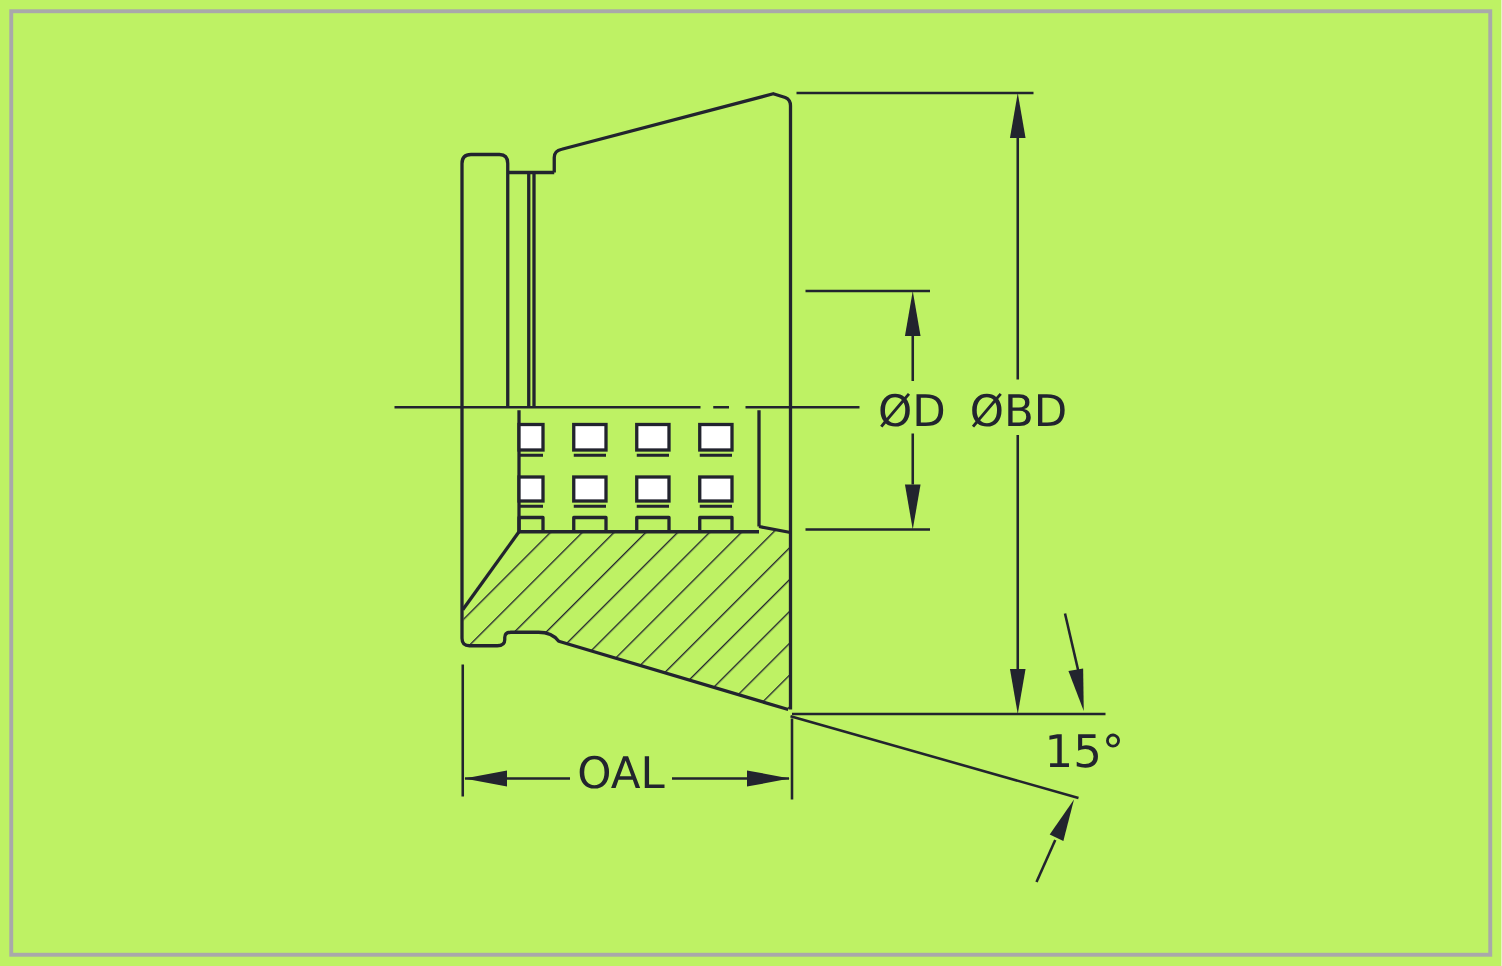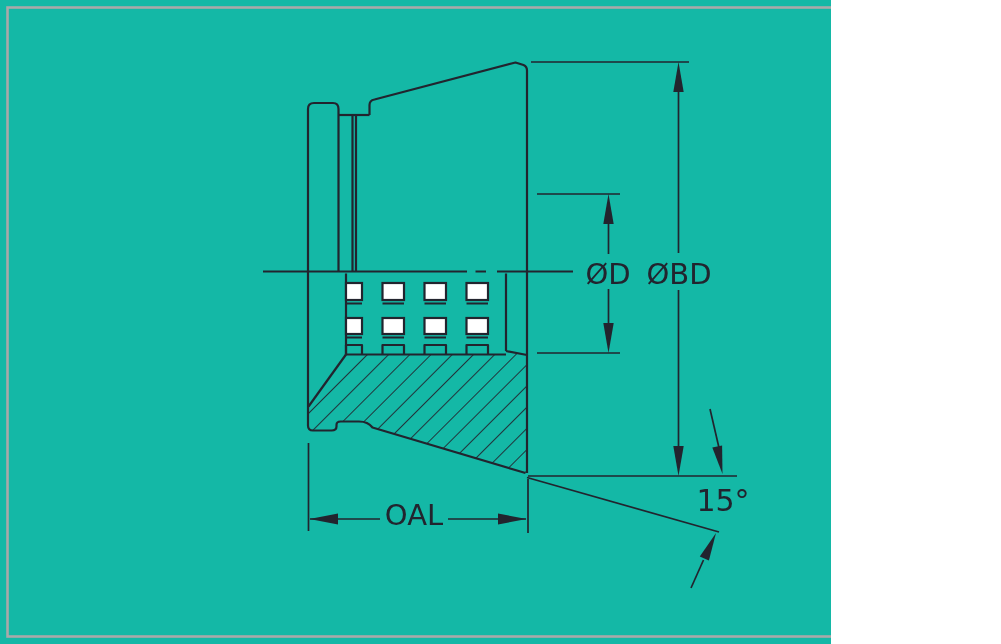--- a/index.html
+++ b/index.html
@@ -1,16 +1,16 @@
 <!DOCTYPE html>
 <html><head>
 <meta charset="utf-8">
 <style>
   html,body{margin:0;padding:0;background:#ffffff;}
-  .stage{width:831px;height:644px;position:relative;background:#14b8a6;overflow:hidden;
+  .stage{width:1001px;height:644px;position:relative;background:#bef264;overflow:hidden;
          font-family:"DejaVu Sans", sans-serif;}
   svg{display:block;}
   text{font-family:"DejaVu Sans", sans-serif;fill:#22242e;}
   .dim-label{font-size:29px;}
   .angle-label{font-size:30px;}
 </style>
 </head>
 <body>
 
 <div class="stage">

